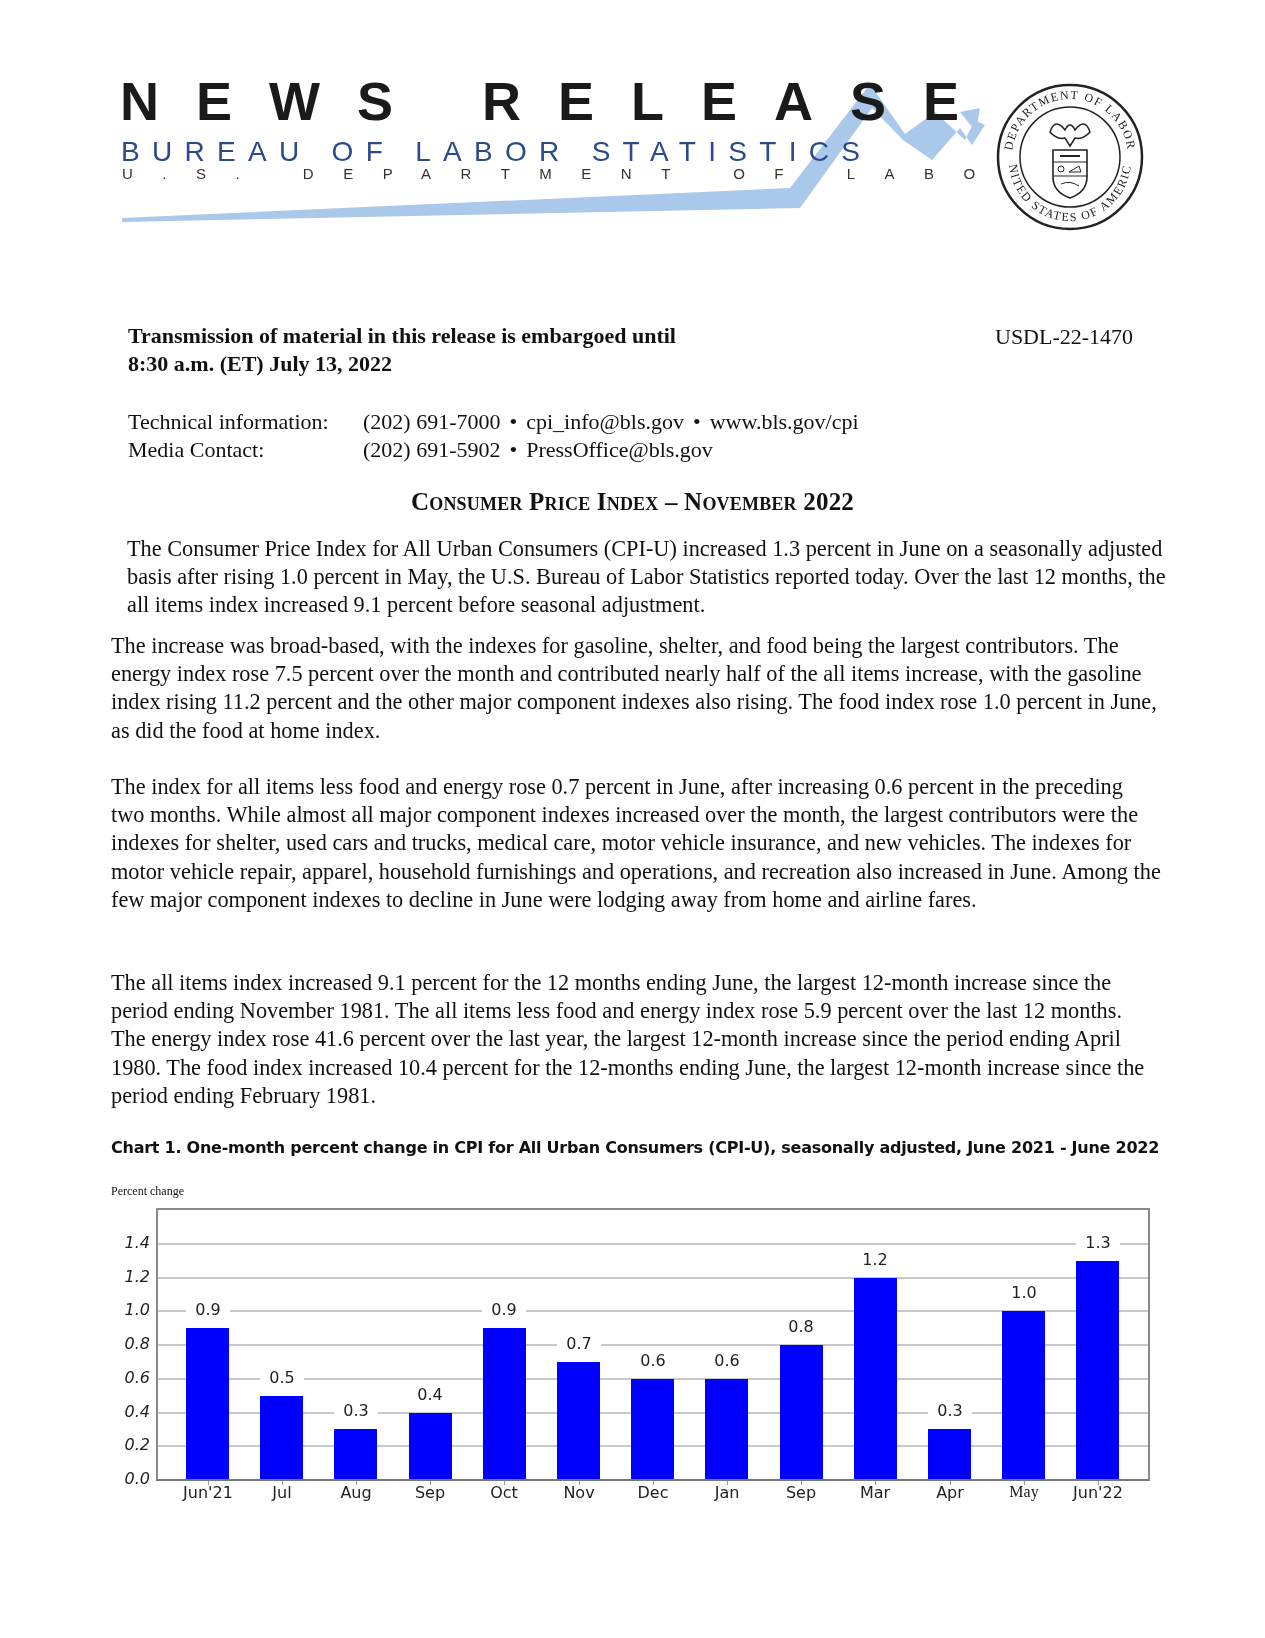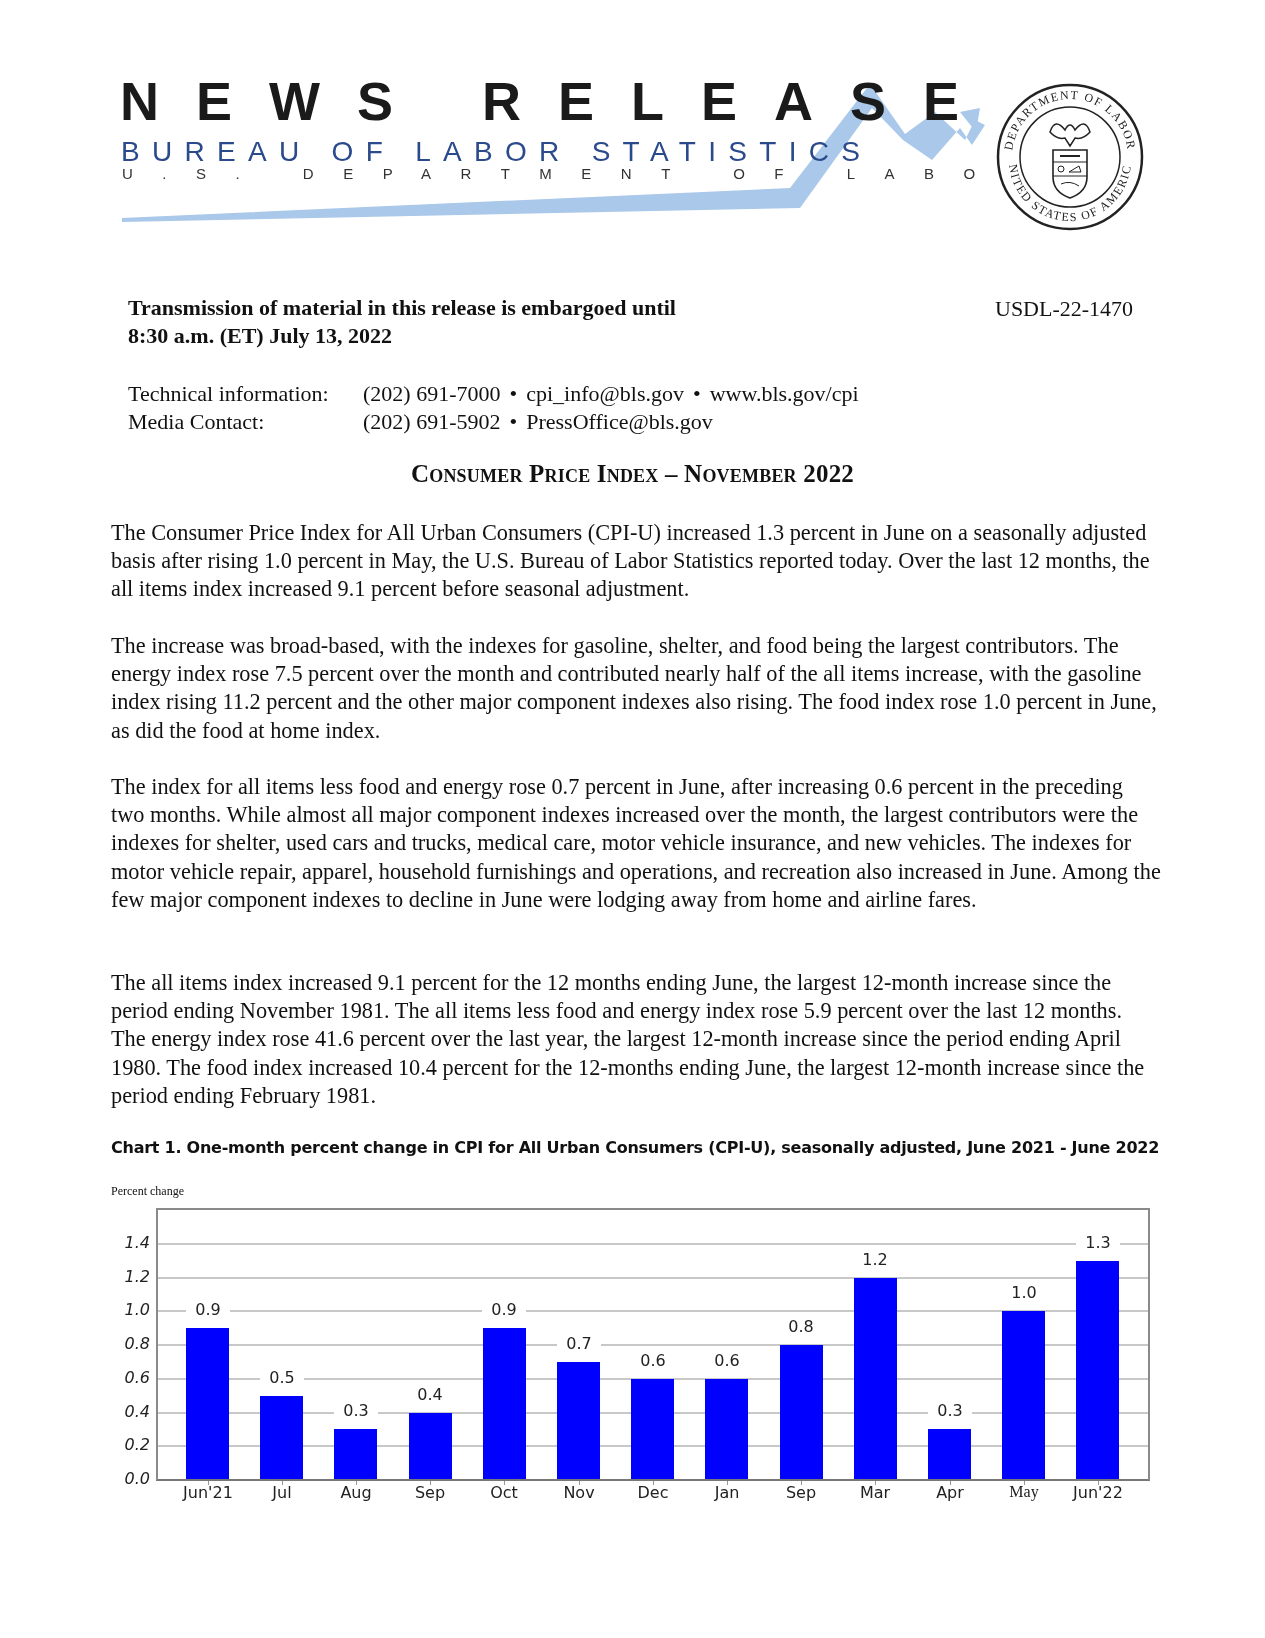--- a/index.html
+++ b/index.html
@@ -1,18 +1,18 @@
 <!DOCTYPE html>
 <html><head>
 <meta charset="utf-8">
 <style>
   html, body { margin: 0; padding: 0; background: #ffffff; }
   body { width: 1265px; height: 1638px; position: relative; overflow: hidden; color: #111; }
   .abs { position: absolute; }
-  .serif { font-family: "Liberation Serif", "DejaVu Serif", serif; }
+  .serif { font-family: "Liberation Serif", "DejaVu Serif", serif; margin-top: 28px; }
   .sans { font-family: "DejaVu Sans", "Liberation Sans", sans-serif; }
   .lsans { font-family: "Liberation Sans", "DejaVu Sans", sans-serif; }
 
   
   #masthead { left: 0; top: 0; width: 1265px; height: 260px; }
   .nr-title { left: 120px; top: 70px; font-size: 54px; font-weight: bold; letter-spacing: 37px; color: #1a1a1a; white-space: nowrap; }
   .nr-bureau { left: 121px; top: 136px; font-size: 28px; letter-spacing: 12.3px; color: #2b4a8c; white-space: nowrap; }
   .nr-dept { left: 122px; top: 165px; font-size: 15px; letter-spacing: 29.5px; color: #333; white-space: nowrap; }
 
   .embargo { left: 128px; top: 294px; font-size: 22px; font-weight: bold; line-height: 28px; }
@@ -100,21 +100,21 @@
   <div class="row">
     <span class="lbl">Media Contact:</span>
     <span>(202) 691-5902</span>
     <span class="bullet">•</span>
     <span>PressOffice@bls.gov</span>
   </div>
 </div>
 
 <div class="abs serif doc-title">Consumer Price Index – November 2022</div>
 
-<p class="abs serif para" id="p1" style="margin:0">The Consumer Price Index for All Urban Consumers (CPI-U) increased 1.3 percent in June on a seasonally adjusted basis after rising 1.0 percent in May, the U.S. Bureau of Labor Statistics reported today. Over the last 12 months, the all items index increased 9.1 percent before seasonal adjustment.</p>
+<p class="abs serif para" id="p1" style="margin:16px">The Consumer Price Index for All Urban Consumers (CPI-U) increased 1.3 percent in June on a seasonally adjusted basis after rising 1.0 percent in May, the U.S. Bureau of Labor Statistics reported today. Over the last 12 months, the all items index increased 9.1 percent before seasonal adjustment.</p>
 <p class="abs serif para" id="p2" style="margin:0">The increase was broad-based, with the indexes for gasoline, shelter, and food being the largest contributors. The energy index rose 7.5 percent over the month and contributed nearly half of the all items increase, with the gasoline index rising 11.2 percent and the other major component indexes also rising. The food index rose 1.0 percent in June, as did the food at home index.</p>
 <p class="abs serif para" id="p3" style="margin:0">The index for all items less food and energy rose 0.7 percent in June, after increasing 0.6 percent in the preceding two months. While almost all major component indexes increased over the month, the largest contributors were the indexes for shelter, used cars and trucks, medical care, motor vehicle insurance, and new vehicles. The indexes for motor vehicle repair, apparel, household furnishings and operations, and recreation also increased in June. Among the few major component indexes to decline in June were lodging away from home and airline fares.</p>
 <p class="abs serif para" id="p4" style="margin:0">The all items index increased 9.1 percent for the 12 months ending June, the largest 12-month increase since the period ending November 1981. The all items less food and energy index rose 5.9 percent over the last 12 months. The energy index rose 41.6 percent over the last year, the largest 12-month increase since the period ending April 1980. The food index increased 10.4 percent for the 12-months ending June, the largest 12-month increase since the period ending February 1981.</p>
 
 <div class="abs sans chart-title">Chart 1. One-month percent change in CPI for All Urban Consumers (CPI-U), seasonally adjusted, June 2021 - June 2022</div>
 <div class="abs sans chart-ylabel">Percent change</div>
 
 <div id="chart-layer" class="abs sans" style="left:0;top:0;width:1265px;height:1638px;">
     <div class="ytick" style="top: 1469px;">0.0</div>
     <div class="gridline" style="top: 1445px;"></div>

